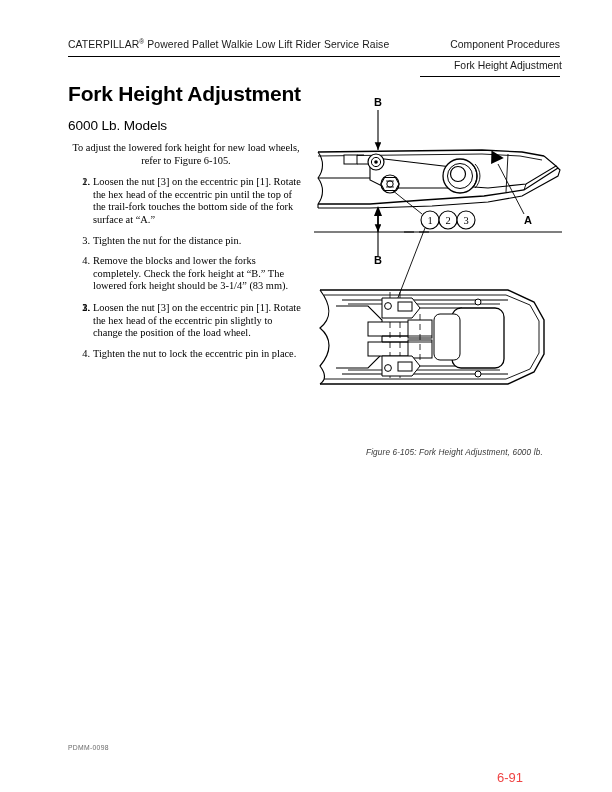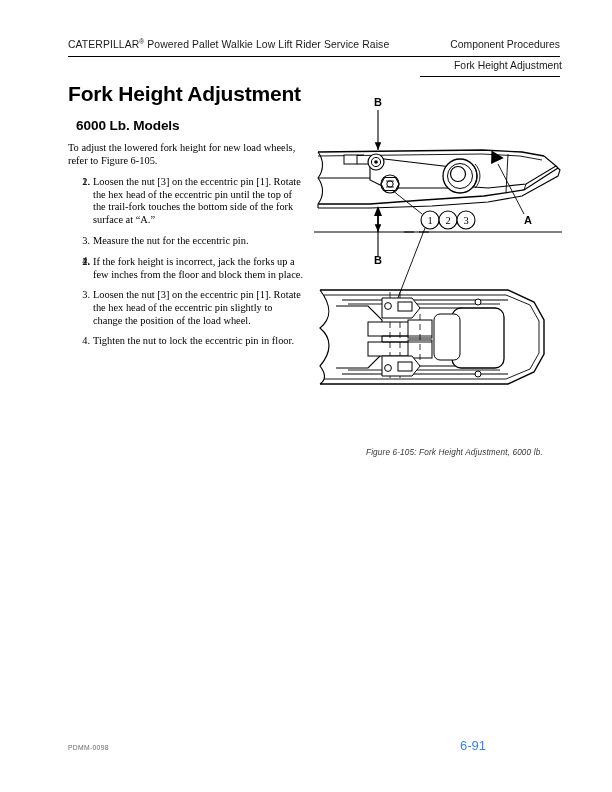--- a/index.html
+++ b/index.html
@@ -30,29 +30,29 @@
   }
 
   
   .title{
     position:absolute;left:68px;top:82px;
     font-family:"Liberation Sans",sans-serif;font-weight:bold;
     font-size:21px;letter-spacing:-.2px;color:#000;
   }
   .subtitle{
     position:absolute;left:68px;top:118px;
-    font-family:"Liberation Sans",sans-serif;font-weight:bold;
-    font-size:13.6px;letter-spacing:-.1px;color:#000;margin-left:8px;
+    font-family:"Liberation Sans",sans-serif;font-weight:normal;
+    font-size:13.6px;letter-spacing:-.1px;color:#000;
   }
 
   
   .col{position:absolute;left:68px;top:142px;width:236px;}
   .para{
     font-family:"Liberation Serif",serif;font-size:10.4px;
-    line-height:12.6px;margin:0 0 9px 0;text-align:left;
+    line-height:12.6px;margin:0 0 9px 0;text-align:center;
   }
   ol.proc{list-style:none;margin:0 0 9px 0;padding:0;}
   ol.proc li{
     position:relative;padding-left:25px;margin-bottom:8px;
     font-family:"Liberation Serif",serif;font-size:10.4px;line-height:12.6px;
   }
   ol.proc li .num{
     position:absolute;left:8px;top:0;width:14px;text-align:right;
   }
 
@@ -64,22 +64,22 @@
     font-size:8.2px;color:#3a3a3a;letter-spacing:.15px;margin-left:48px;
   }
 
   
   .ft-left{
     position:absolute;left:68px;top:744px;
     font-family:"Liberation Sans",sans-serif;font-size:6.8px;color:#6a6a6a;
     letter-spacing:.3px;
   }
   .ft-right{
-    position:absolute;left:460px;top:738px;width:100px;text-align:left;
-    font-family:"Liberation Sans",sans-serif;font-size:13px;color:#3b82f6;
+    position:absolute;left:460px;top:770px;width:100px;text-align:center;
+    font-family:"Liberation Sans",sans-serif;font-size:13px;color:#ef4444;
   }
 </style>
 </head>
 <body>
 
 <div class="page">
 
   <div class="hdr">
     <div class="hdr-row1">
       <div class="hdr-left"><span>CATERPILLAR</span><sup>®</sup><span> Powered Pallet Walkie Low Lift Rider Service Raise</span></div>
@@ -92,30 +92,30 @@
 
   <div class="title">Fork Height Adjustment</div>
   <div class="subtitle">6000 Lb. Models</div>
 
   <div class="col">
     <p class="para">To adjust the lowered fork height for new load wheels, refer to Figure 6-105.</p>
 
     <ol class="proc">
       <li><span class="num">1.</span></li>
       <li><span class="num">2.</span><span>Loosen the nut [3] on the eccentric pin [1]. Rotate the hex head of the eccentric pin until the top of the trail-fork touches the bottom side of the fork surface at “A.”</span></li>
-      <li><span class="num">3.</span><span>Measure the nut for the eccentric pin.</span></li>
-      <li><span class="num">4.</span></li>
+      <li><span class="num">3.</span><span>Tighten the nut for the distance pin.</span></li>
+      <li><span class="num">4.</span><span>Remove the blocks and lower the forks completely. Check the fork height at “B.” The lowered fork height should be 3-1/4” (83 mm).</span></li>
     </ol>
 
 
     <ol class="proc">
       <li><span class="num">1.</span></li>
-      <li><span class="num">2.</span><span>If the fork height is incorrect, jack the forks up a few inches from the floor and block them in place.</span></li>
+      <li><span class="num">2.</span></li>
       <li><span class="num">3.</span><span>Loosen the nut [3] on the eccentric pin [1]. Rotate the hex head of the eccentric pin slightly to change the position of the load wheel.</span></li>
-      <li><span class="num">4.</span><span>Tighten the nut to lock the eccentric pin in floor.</span></li>
+      <li><span class="num">4.</span><span>Tighten the nut to lock the eccentric pin in place.</span></li>
     </ol>
   </div>
 
   <div class="figwrap">
     <svg width="252" height="372" viewBox="0 0 252 372">
       <defs>
         <marker id="ah" markerWidth="9" markerHeight="9" refX="7" refY="3" orient="auto">
           <path d="M0,0 L7,3 L0,6 z" fill="#000"></path>
         </marker>
       </defs>

